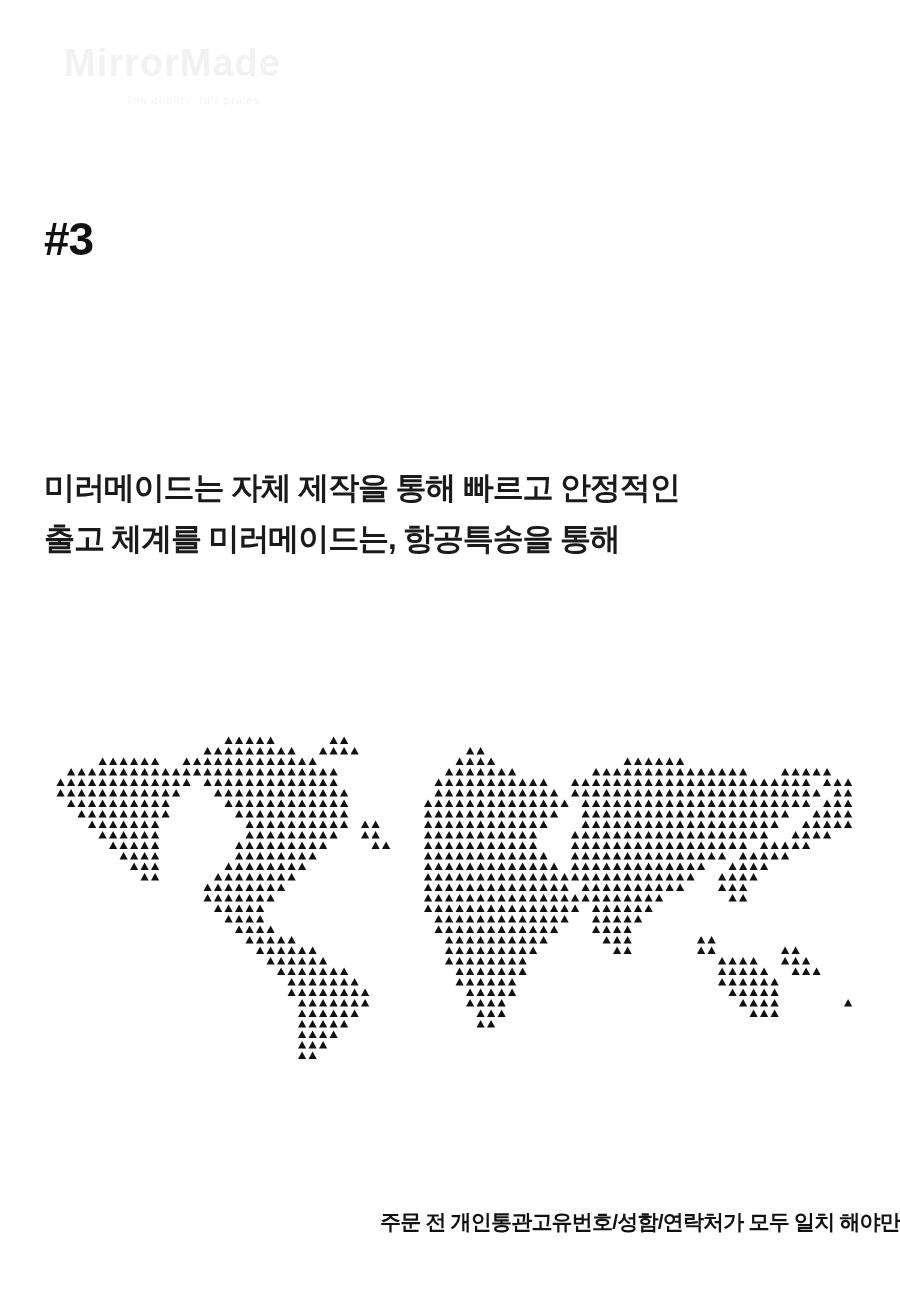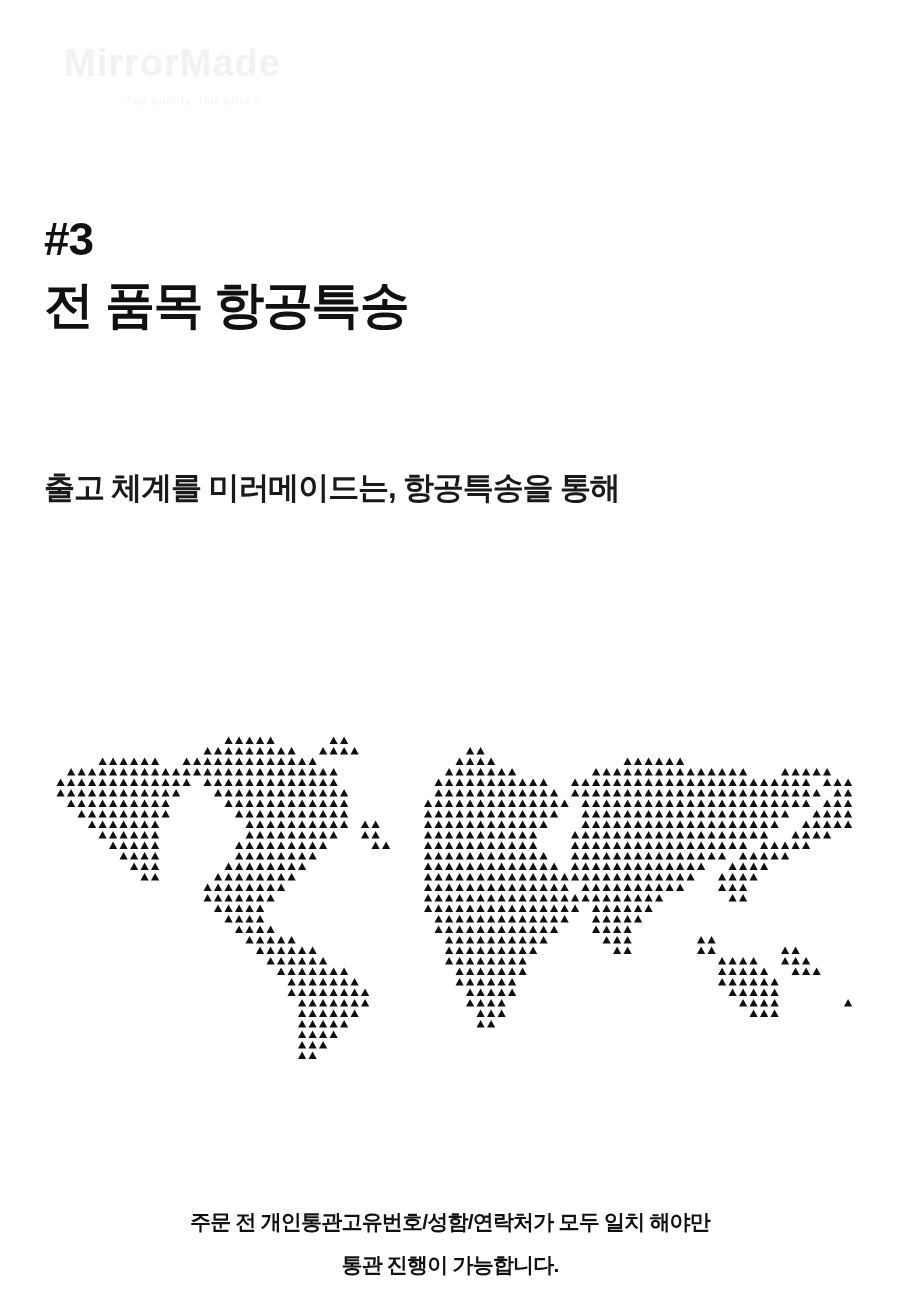--- a/index.html
+++ b/index.html
@@ -94,44 +94,44 @@
     width: 100%;
     height: 100%;
   }
 
   
   .footnote {
     position: absolute;
     top: 1200px;
     left: 0;
     width: 900px;
-    text-align: center;
+    text-align: right;
   }
   .footnote-line {
     font-size: 21px;
     font-weight: 600;
     letter-spacing: -0.8px;
     line-height: 2.05;
     color: #111111;
   }
 </style>
 </head>
 <body>
 
 <div class="watermark">
   <div class="wm-main">MirrorMade</div>
   <div class="wm-sub">Top quality, fair prices</div>
 </div>
 
 <div class="heading-block">
   <div class="heading-num">#3</div>
-  <div class="heading-title">전 품목 항공특송</div>
 </div>
 
 <div class="body-block">
+  <div class="body-line">미러메이드는 자체 제작을 통해 빠르고 안정적인</div>
   <div class="body-line">출고 체계를 미러메이드는, 항공특송을 통해</div>
 </div>
 
 <div class="map-wrap">
   <svg viewBox="0 0 808 420" xmlns="http://www.w3.org/2000/svg">
     <defs>
       <g id="tri-def">
         <polygon points="0,0 9,0 4.5,-8"></polygon>
       </g>
     </defs>
@@ -1074,14 +1074,13 @@
         <polygon points="262.5,313.5 270.7,313.5 266.6,305.9"></polygon>
         <polygon points="273,313.5 281.2,313.5 277.1,305.9"></polygon>
         <polygon points="252,324 260.2,324 256.1,316.4"></polygon>
         <polygon points="262.5,324 270.7,324 266.6,316.4"></polygon>
       </g>
   </svg>
 </div>
 
 <div class="footnote">
   <div class="footnote-line">주문 전 개인통관고유번호/성함/연락처가 모두 일치 해야만</div>
-  <div class="footnote-line">통관 진행이 가능합니다.</div>
 </div>
 
 </body></html>

